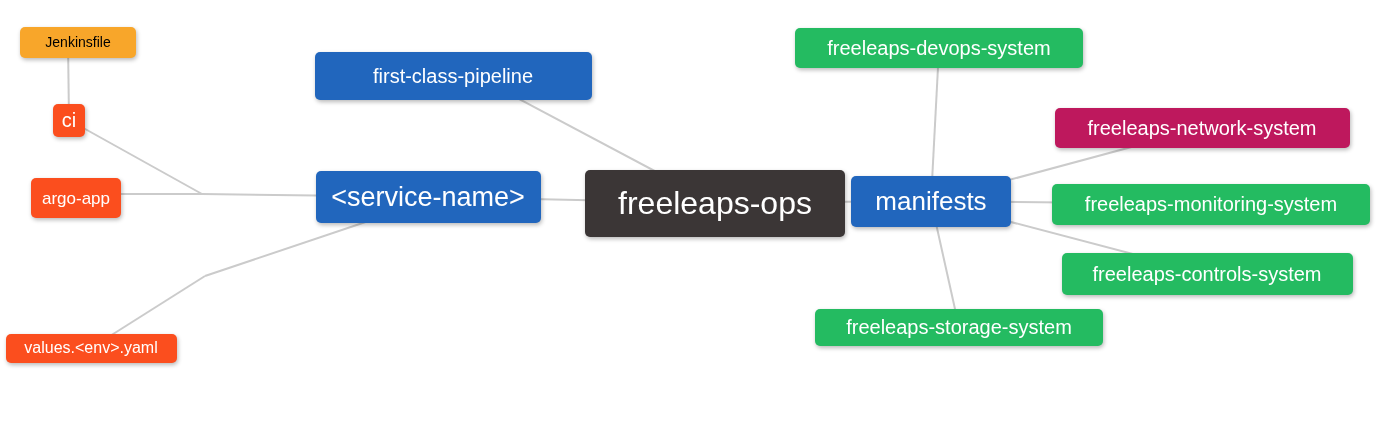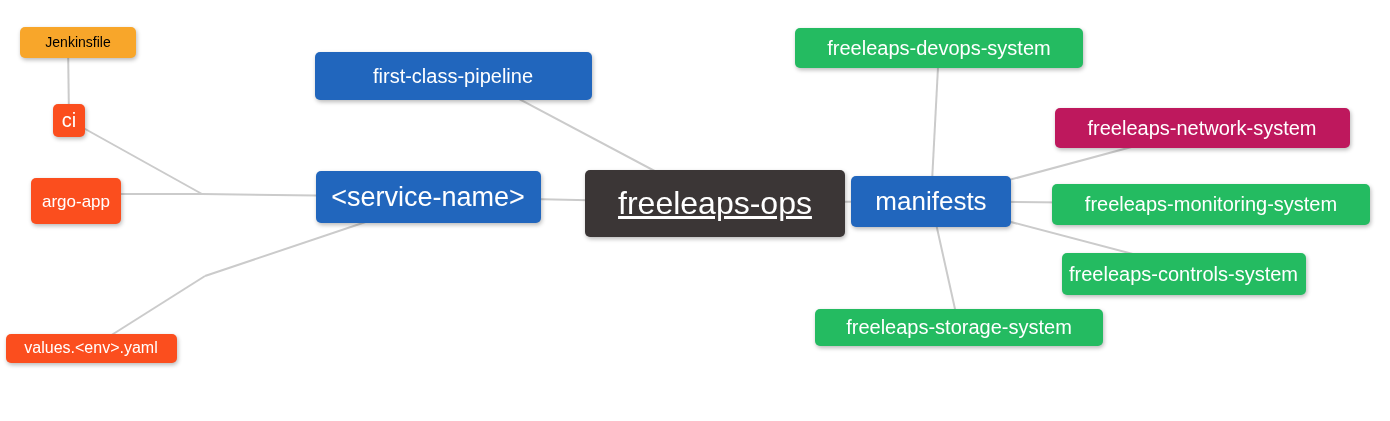--- a/index.html
+++ b/index.html
@@ -51,26 +51,26 @@
       <line x1="440" y1="197" x2="715" y2="203" stroke="#CBCBCB" stroke-width="2"></line>
       <line x1="453" y1="64" x2="715" y2="203" stroke="#CBCBCB" stroke-width="2"></line>
       <line x1="715" y1="203" x2="931" y2="201" stroke="#CBCBCB" stroke-width="2"></line>
       <line x1="931" y1="201" x2="939" y2="48" stroke="#CBCBCB" stroke-width="2"></line>
       <line x1="931" y1="201" x2="1202" y2="128" stroke="#CBCBCB" stroke-width="2"></line>
       <line x1="931" y1="201" x2="1211" y2="204" stroke="#CBCBCB" stroke-width="2"></line>
       <line x1="931" y1="201" x2="1209" y2="274" stroke="#CBCBCB" stroke-width="2"></line>
       <line x1="931" y1="201" x2="959" y2="327" stroke="#CBCBCB" stroke-width="2"></line>
     </svg>
 
-<div class="node" style="left: 585px; top: 169.5px; width: 260px; height: 67px; font-size: 32px; background: rgb(59, 54, 54); color: rgb(255, 255, 255); text-decoration: underline;">freeleaps-ops</div>
+<div class="node" style="left: 585px; top: 169.5px; width: 260px; height: 67px; font-size: 32px; background: rgb(59, 54, 54); color: rgb(255, 255, 255);">freeleaps-ops</div>
     <div class="node" style="left: 314.5px; top: 52px; width: 277px; height: 48px; font-size: 20px; background: rgb(33, 102, 189); color: rgb(255, 255, 255);">first-class-pipeline</div>
     <div class="node" style="left: 315.5px; top: 171px; width: 225px; height: 52px; font-size: 27px; background: rgb(33, 102, 189); color: rgb(255, 255, 255);">&lt;service-name&gt;</div>
     <div class="node" style="left: 851px; top: 175.5px; width: 160px; height: 51px; font-size: 26px; background: rgb(33, 102, 189); color: rgb(255, 255, 255);">manifests</div>
     <div class="node" style="left: 53px; top: 103.5px; width: 32px; height: 33px; font-size: 20px; background: rgb(251, 78, 30); color: rgb(255, 255, 255);">ci</div>
-    <div class="node" style="left: 31px; top: 178px; width: 90px; height: 46px; font-size: 17px; background: rgb(251, 78, 30); color: rgb(255, 255, 255);">argo-app</div>
+    <div class="node" style="left: 31px; top: 178px; width: 90px; height: 40px; font-size: 17px; background: rgb(251, 78, 30); color: rgb(255, 255, 255);">argo-app</div>
     <div class="node" style="left: 5.5px; top: 333.5px; width: 171px; height: 29px; font-size: 16px; background: rgb(251, 78, 30); color: rgb(255, 255, 255);">values.&lt;env&gt;.yaml</div>
     <div class="node" style="left: 20px; top: 26.5px; width: 116px; height: 31px; font-size: 14px; background: rgb(248, 166, 42); color: #000000;">Jenkinsfile</div>
     <div class="node" style="left: 795px; top: 28px; width: 288px; height: 40px; font-size: 20px; background: rgb(36, 187, 97); color: rgb(255, 255, 255);">freeleaps-devops-system</div>
     <div class="node" style="left: 1054.5px; top: 108px; width: 295px; height: 40px; font-size: 20px; background: #be185d; color: rgb(255, 255, 255);">freeleaps-network-system</div>
     <div class="node" style="left: 1052px; top: 183.5px; width: 318px; height: 41px; font-size: 20px; background: rgb(36, 187, 97); color: rgb(255, 255, 255);">freeleaps-monitoring-system</div>
-    <div class="node" style="left: 1061.5px; top: 253px; width: 244px; height: 42px; font-size: 20px; background: rgb(36, 187, 97); color: rgb(255, 255, 255);">freeleaps-controls-system</div>
+    <div class="node" style="left: 1061.5px; top: 253px; width: 291px; height: 42px; font-size: 20px; background: rgb(36, 187, 97); color: rgb(255, 255, 255);">freeleaps-controls-system</div>
     <div class="node" style="left: 815px; top: 308.5px; width: 288px; height: 37px; font-size: 20px; background: rgb(36, 187, 97); color: rgb(255, 255, 255);">freeleaps-storage-system</div>
   </div>
 
 </body></html>

